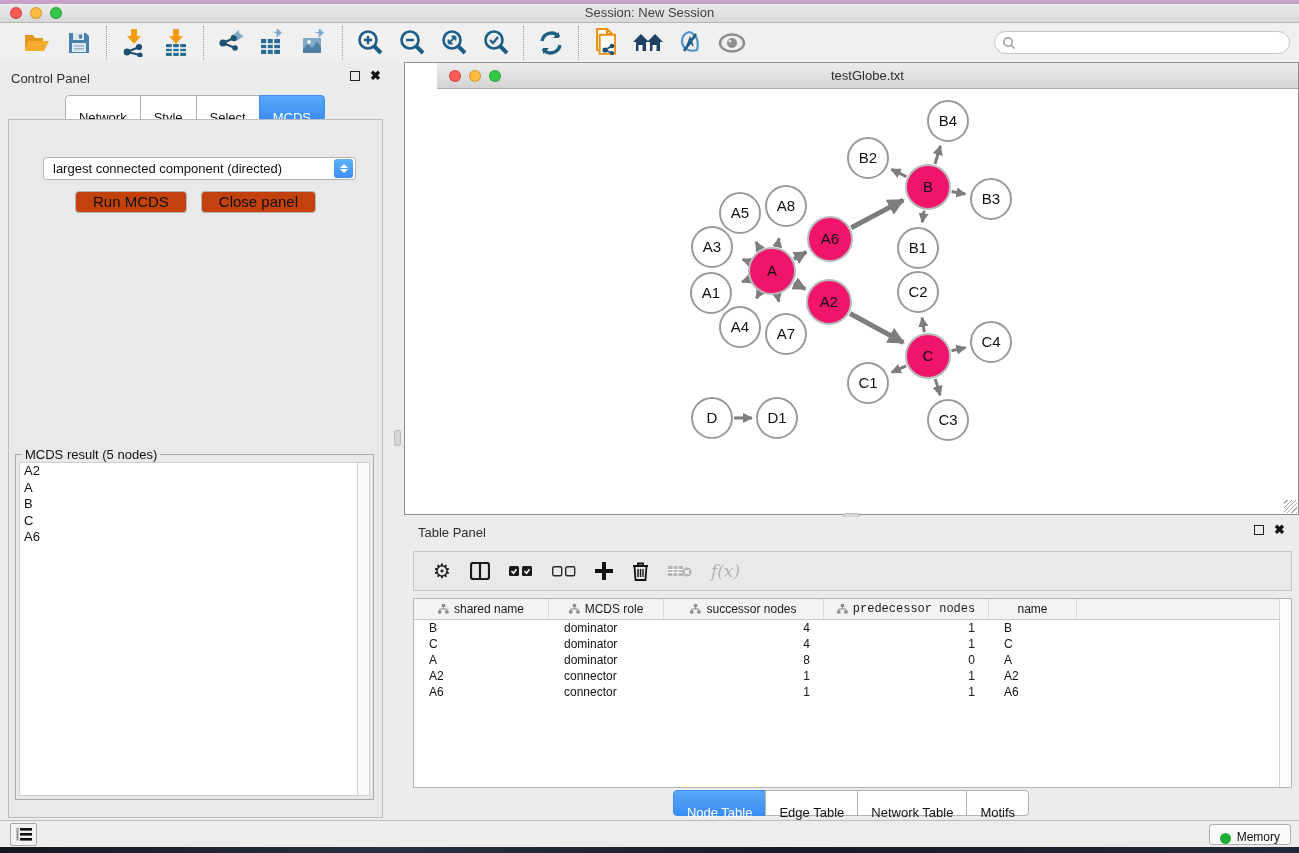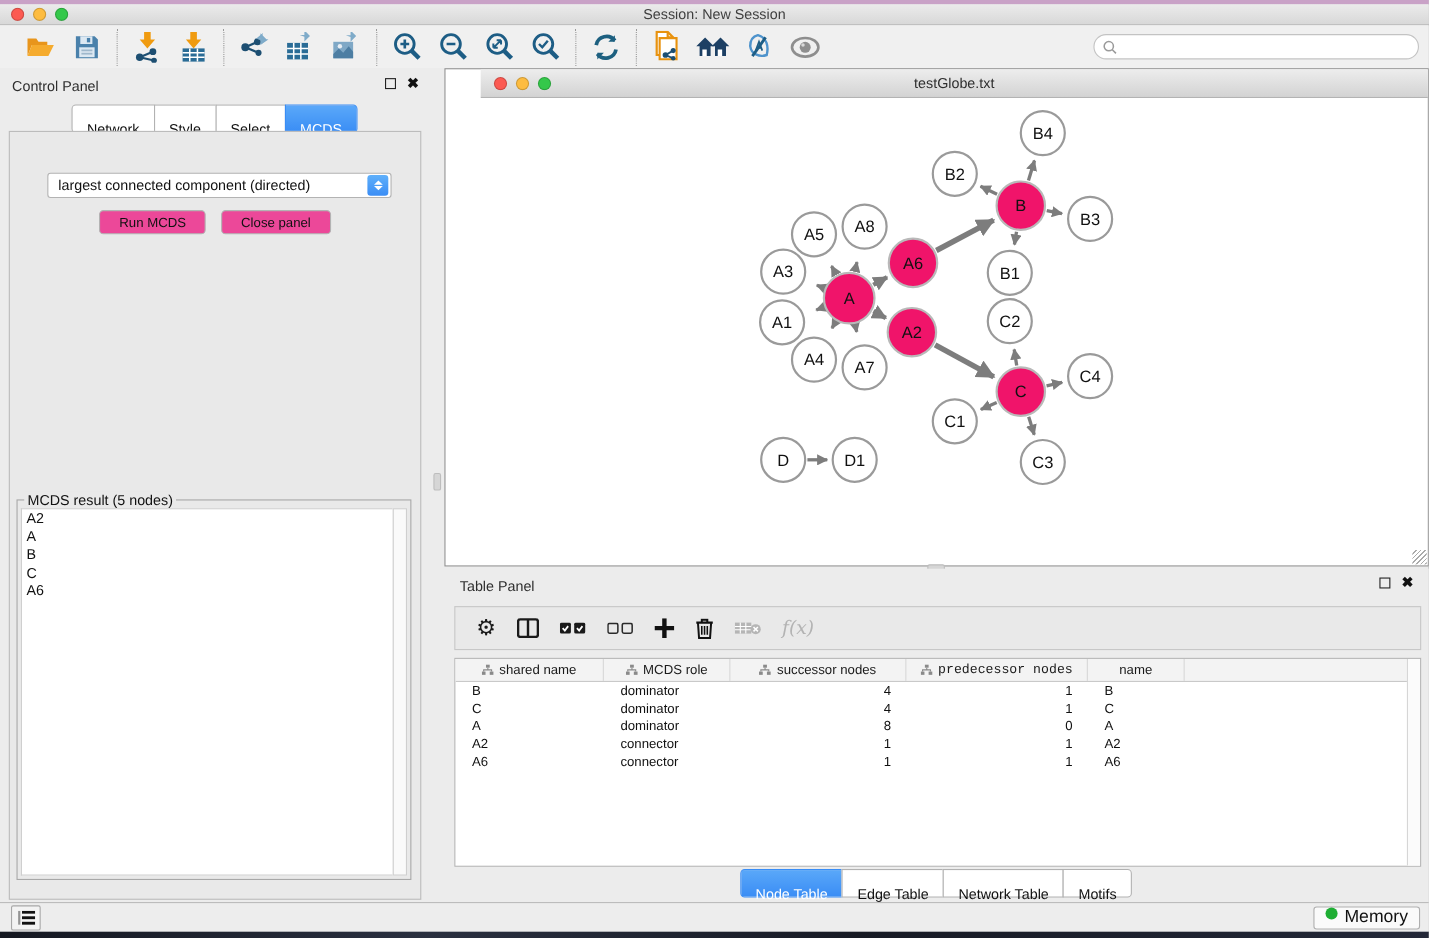--- a/index.html
+++ b/index.html
@@ -51,22 +51,22 @@
   .opt-label { position:absolute; top:15px; width:100%; text-align:center; font-size:13px; color:#111; }
   .opt-select { position:absolute; top:37px; left:34px; right:26px; height:23px; background:#fff;
     border:1px solid #b3b3b3; border-radius:3px; display:flex; align-items:center; font-size:13px; color:#111; }
   .opt-select .sel-text { flex:1; padding-left:9px; white-space:nowrap; overflow:hidden; }
   .spinner { width:19px; height:19px; margin-right:2px; border-radius:3px;
     background:linear-gradient(#5fb0fb,#3a8df5); display:flex; flex-direction:column;
     align-items:center; justify-content:center; gap:1px; }
   .spinner .chev { width:0; height:0; border-left:4px solid transparent; border-right:4px solid transparent; }
   .chev.up { border-bottom:4px solid #fff; } .chev.down { border-top:4px solid #fff; }
   .cp-buttons { position:absolute; top:71px; width:100%; display:flex; justify-content:center; gap:14px; }
-  .mac-btn { height:22px; line-height:20px; padding:0 17px; background:#ec4899; border:1px solid #b3b3b3;
-    border-radius:4px; font-size:12px; color:#111; }
+  .mac-btn { height:22px; line-height:20px; padding:0 17px; background:#c2410c; border:1px solid #b3b3b3;
+    border-radius:4px; font-size:15px; color:#111; }
 
   .result-box { position:absolute; top:334px; left:6px; right:8px; bottom:17px;
     border:1px solid #a8a8a8; background:#e9e9e9; }
   .result-legend { position:absolute; top:-8px; left:6px; background:#e9e9e9; padding:0 3px;
     font-size:13px; color:#111; }
   .result-list { position:absolute; top:7px; left:3px; right:16px; bottom:3px; background:#fff;
     border:1px solid #cfcfcf; border-right:none; overflow:hidden; }
   .result-scroll { position:absolute; top:7px; right:3px; bottom:3px; width:13px; background:#fafafa;
     border:1px solid #cfcfcf; }
   .result-item { font-size:13px; color:#111; padding:0 4px; line-height:16.5px; }
@@ -104,22 +104,22 @@
   .tbl-scroll { position:absolute; top:0; right:0; bottom:0; width:12px; background:#fbfbfb;
     border-left:1px solid #d6d6d6; }
   .tp-tabs { position:absolute; top:273px; left:0; width:100%; display:flex; justify-content:center; }
 
   
   .statusbar { position:absolute; left:0; right:0; bottom:6px; height:27px; background:#ededed;
     border-top:1px solid #bcbcbc; }
   .list-btn { position:absolute; left:10px; top:2px; width:27px; height:23px; background:#f3f3f3;
     border:1px solid #a8a8a8; border-radius:2px; display:flex; align-items:center; justify-content:center; }
   .memory-btn { position:absolute; right:8px; top:3px; height:21px; padding:0 10px;
-    background:#fafafa; border:1px solid #afafaf; border-radius:3px; display:flex; align-items:flex-start;
-    gap:6px; font-size:16px; color:#111; }
+    background:#fafafa; border:1px solid #afafaf; border-radius:3px; display:flex; align-items:flex-end;
+    gap:6px; font-size:12px; color:#111; }
   .mem-dot { width:11px; height:11px; border-radius:50%; background:#1fae34; }
   svg { display:block; }
 </style>
 </head>
 <body>
 
 <div class="screen">
   <div class="top-strip"></div>
 
   <div class="titlebar">

